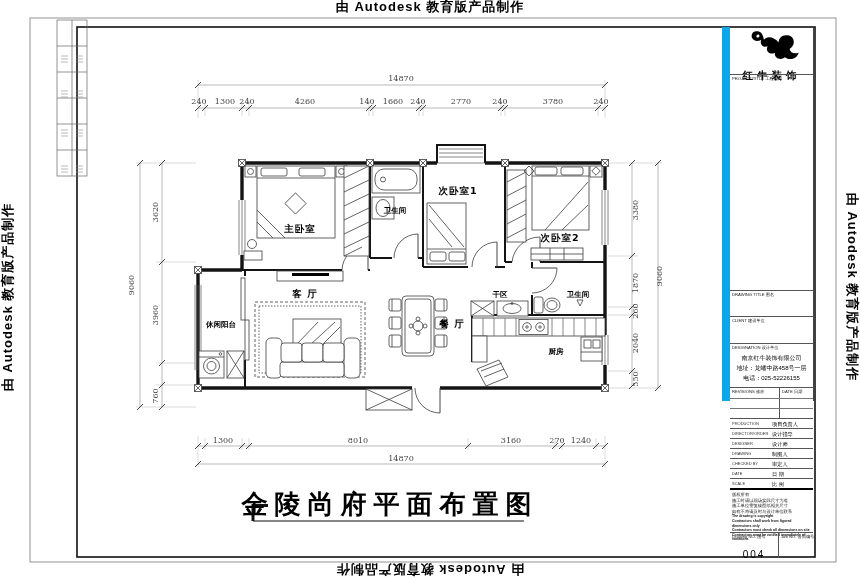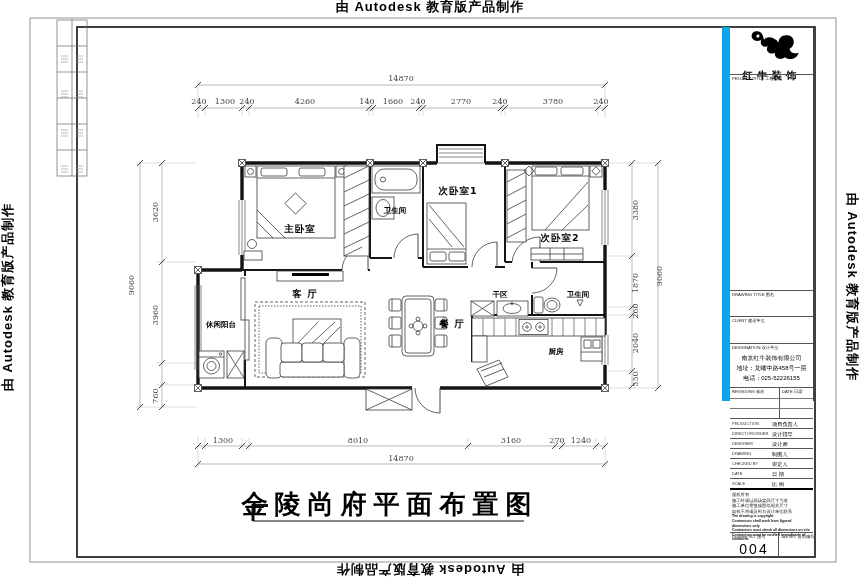--- a/index.html
+++ b/index.html
@@ -34,22 +34,22 @@
   .tbrow{position:absolute;left:0;width:100%;box-sizing:border-box;border-top:1px solid #555}
   .tlab{position:absolute;left:2px;top:1px;font-size:4.2px;color:#222;white-space:nowrap}
   #logo-name{position:absolute;left:0;top:42px;width:100%;text-align:center;
              font-size:10.5px;font-weight:bold;letter-spacing:4px}
   .company{text-align:center;font-size:6px;line-height:10px;margin-top:9px}
   .srow{position:absolute;left:0;width:100%;height:10px;border-top:1px solid #555}
   .srow .en{position:absolute;left:2px;top:2px;font-size:4px;color:#333}
   .srow .cn{position:absolute;left:42px;top:2px;font-size:5.2px;color:#000}
   .note-cn{font-size:4.3px;line-height:5.6px;color:#222}
   .note-en{font-size:3.5px;line-height:4.6px;color:#111;font-weight:bold}
-  #dn-num{position:absolute;left:0;top:8px;width:48px;text-align:center;
-          font-size:14px;letter-spacing:2px}
+  #dn-num{position:absolute;left:0;top:16px;width:48px;text-align:center;
+          font-size:10px;letter-spacing:2px}
 </style>
 </head>
 <body>
 
 <div class="abs edge" id="edge-top">由 Autodesk 教育版产品制作</div>
 <div class="abs edge" id="edge-bottom">由 Autodesk 教育版产品制作</div>
 <div class="abs edge" id="edge-left">由 Autodesk 教育版产品制作</div>
 <div class="abs edge" id="edge-right">由 Autodesk 教育版产品制作</div>
 
 <svg id="plan-svg" width="860" height="580" viewBox="0 0 860 580">

